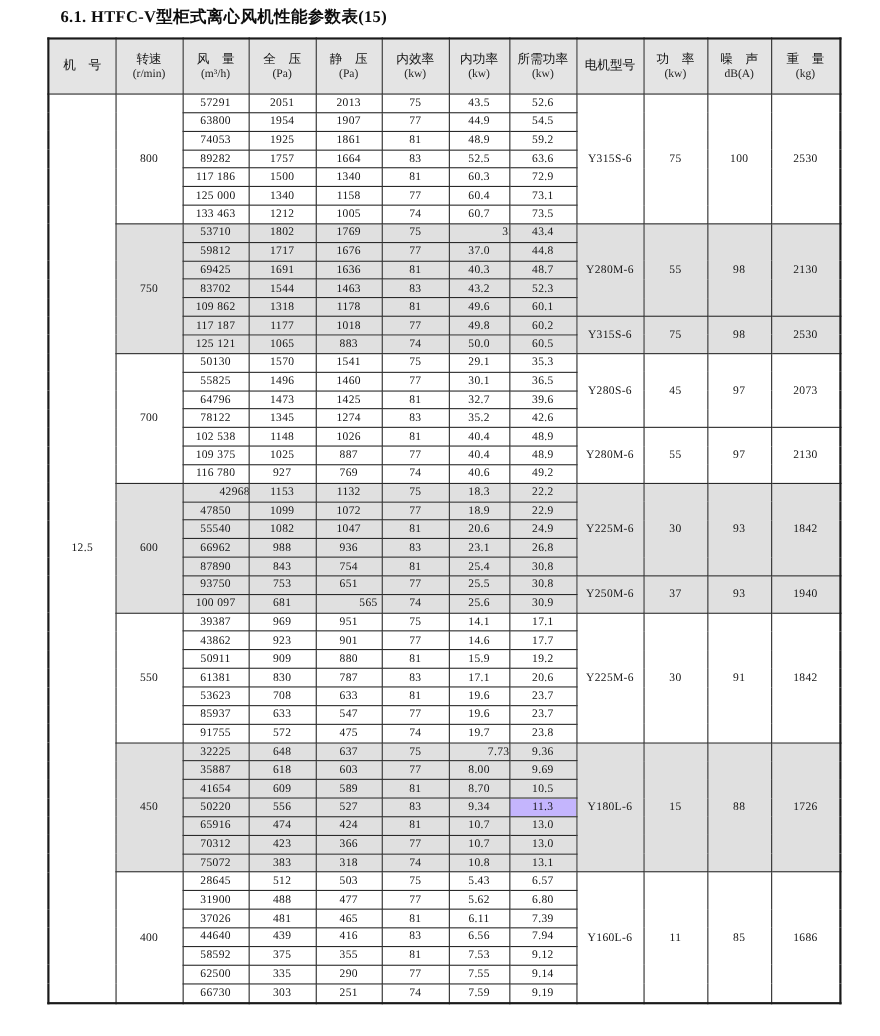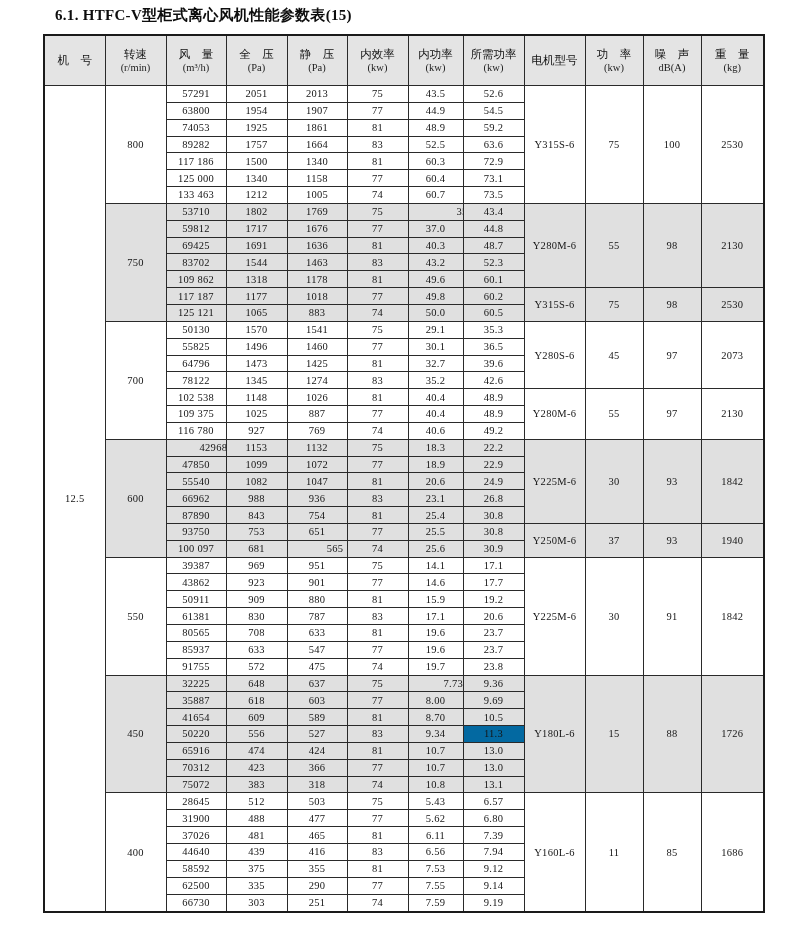--- a/index.html
+++ b/index.html
@@ -365,21 +365,21 @@
       </tr>
       <tr>
         <td>61381</td>
         <td>830</td>
         <td>787</td>
         <td>83</td>
         <td>17.1</td>
         <td>20.6</td>
       </tr>
       <tr>
-        <td>80565</td>
+        <td>53623</td>
         <td>708</td>
         <td>633</td>
         <td>81</td>
         <td>19.6</td>
         <td>23.7</td>
       </tr>
       <tr>
         <td>85937</td>
         <td>633</td>
         <td>547</td>
@@ -423,21 +423,21 @@
         <td style="background: rgb(224, 224, 224);">81</td>
         <td style="background: rgb(224, 224, 224);">8.70</td>
         <td style="background: rgb(224, 224, 224);">10.5</td>
       </tr>
       <tr>
         <td style="background: rgb(224, 224, 224);">50220</td>
         <td style="background: rgb(224, 224, 224);">556</td>
         <td style="background: rgb(224, 224, 224);">527</td>
         <td style="background: rgb(224, 224, 224);">83</td>
         <td style="background: rgb(224, 224, 224);">9.34</td>
-        <td style="background: #0369a1; margin-left: 20px;">11.3</td>
+        <td style="background: #c4b5fd; margin-left: 20px;">11.3</td>
       </tr>
       <tr>
         <td style="background: rgb(224, 224, 224);">65916</td>
         <td style="background: rgb(224, 224, 224);">474</td>
         <td style="background: rgb(224, 224, 224);">424</td>
         <td style="background: rgb(224, 224, 224);">81</td>
         <td style="background: rgb(224, 224, 224);">10.7</td>
         <td style="background: rgb(224, 224, 224);">13.0</td>
       </tr>
       <tr>

